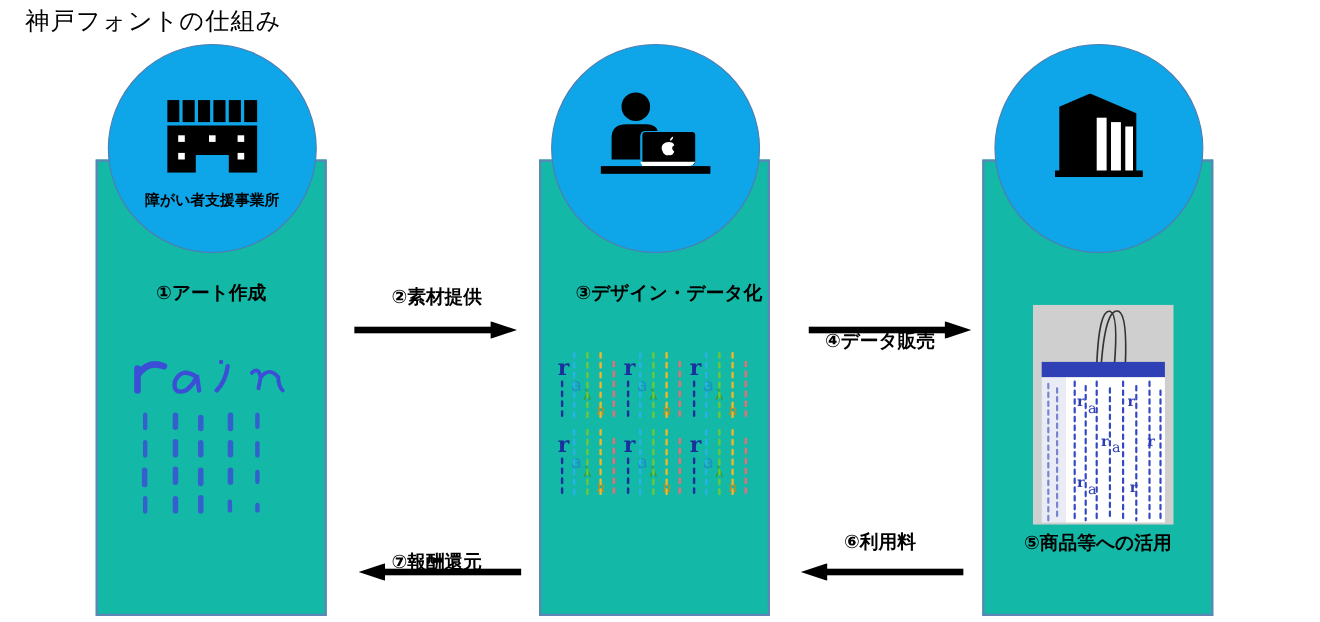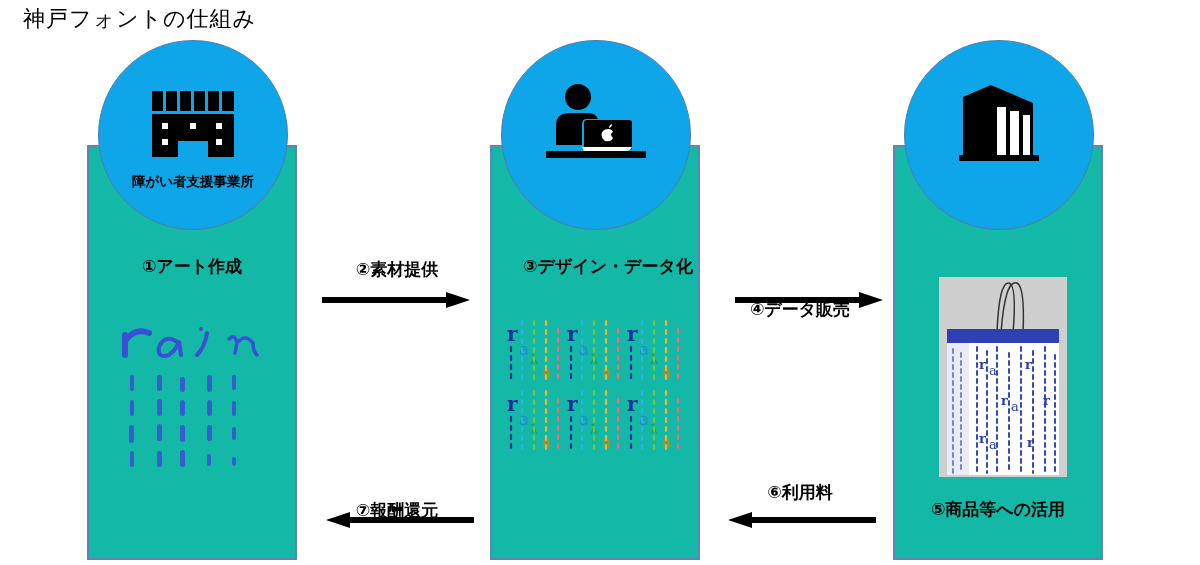--- a/index.html
+++ b/index.html
@@ -142,21 +142,21 @@
         <text x="50" y="98" font-weight="normal">a</text>
         <text x="86" y="92">r</text>
       <text x="62" y="128">r</text>
         <text x="72" y="134" font-weight="normal">a</text>
         <text x="104" y="128">r</text>
       <text x="40" y="166">r</text>
         <text x="50" y="172" font-weight="normal">a</text>
         <text x="88" y="170">r</text>
     </g>
   </svg>
-  <div class="step-label" style="top:335px;margin-top:16px;">⑤商品等への活用</div>
+  <div class="step-label" style="top:335px;">⑤商品等への活用</div>
 </div>
 <div class="circle" style="left:904px; top:40px;">
   <svg class="icon" style="top:44px;" width="80" height="76" viewBox="0 0 80 76">
     <path d="M4 12 L32 0 L74 18 V72 H4 Z" fill="#000"></path>
     <g fill="#fff">
       <rect x="38" y="22" width="9" height="50"></rect>
         <rect x="51" y="26" width="9" height="46"></rect>
         <rect x="64" y="30" width="7" height="42"></rect>
     </g>
     <rect x="0" y="70" width="80" height="6" fill="#000"></rect>

